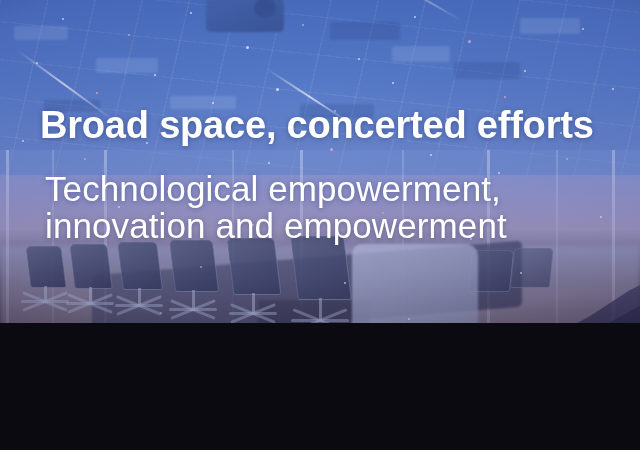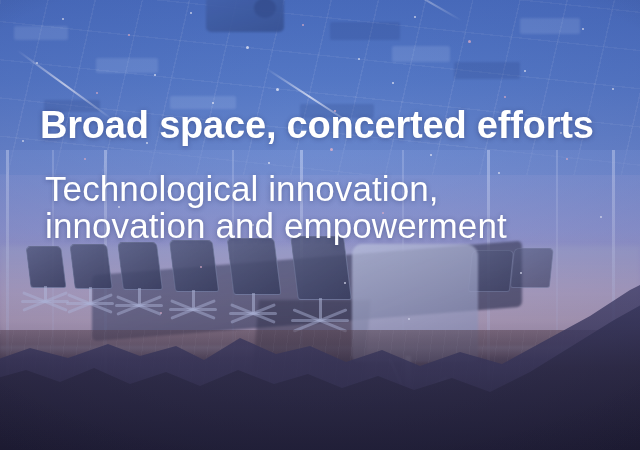--- a/index.html
+++ b/index.html
@@ -1,20 +1,20 @@
 <!DOCTYPE html>
 <html><head>
 <meta charset="utf-8">
 <style>
   html,body{margin:0;padding:0;background:#0b0a10;}
   body{font-family:"Liberation Sans",sans-serif;}
 
   #banner{
     position:relative;
-    width:640px;height:450px;
+    width:640px;height:323px;
     overflow:hidden;
     background:#5a7fc4;
   }
   .layer{position:absolute;inset:0;}
 
   
   #bg-base{
     background:
       linear-gradient(to bottom,
         #4a72bf 0%,
@@ -353,18 +353,18 @@
     <div class="star-dot pink" style="left:160px;top:312px;"></div>
     <div class="star-dot" style="left:408px;top:318px;"></div>
   </div>
 
   <div class="layer" id="tint"></div>
   <div class="layer" id="vignette"></div>
 
   <div id="text-block">
     <div id="headline">Broad space, concerted efforts</div>
     <div id="subtitle">
-      <span class="l1">Technological innovation,</span>
+      <span class="l1">Technological empowerment,</span>
       <span class="l2">innovation and empowerment</span>
     </div>
   </div>
 
 </div>
 
 </body></html>

